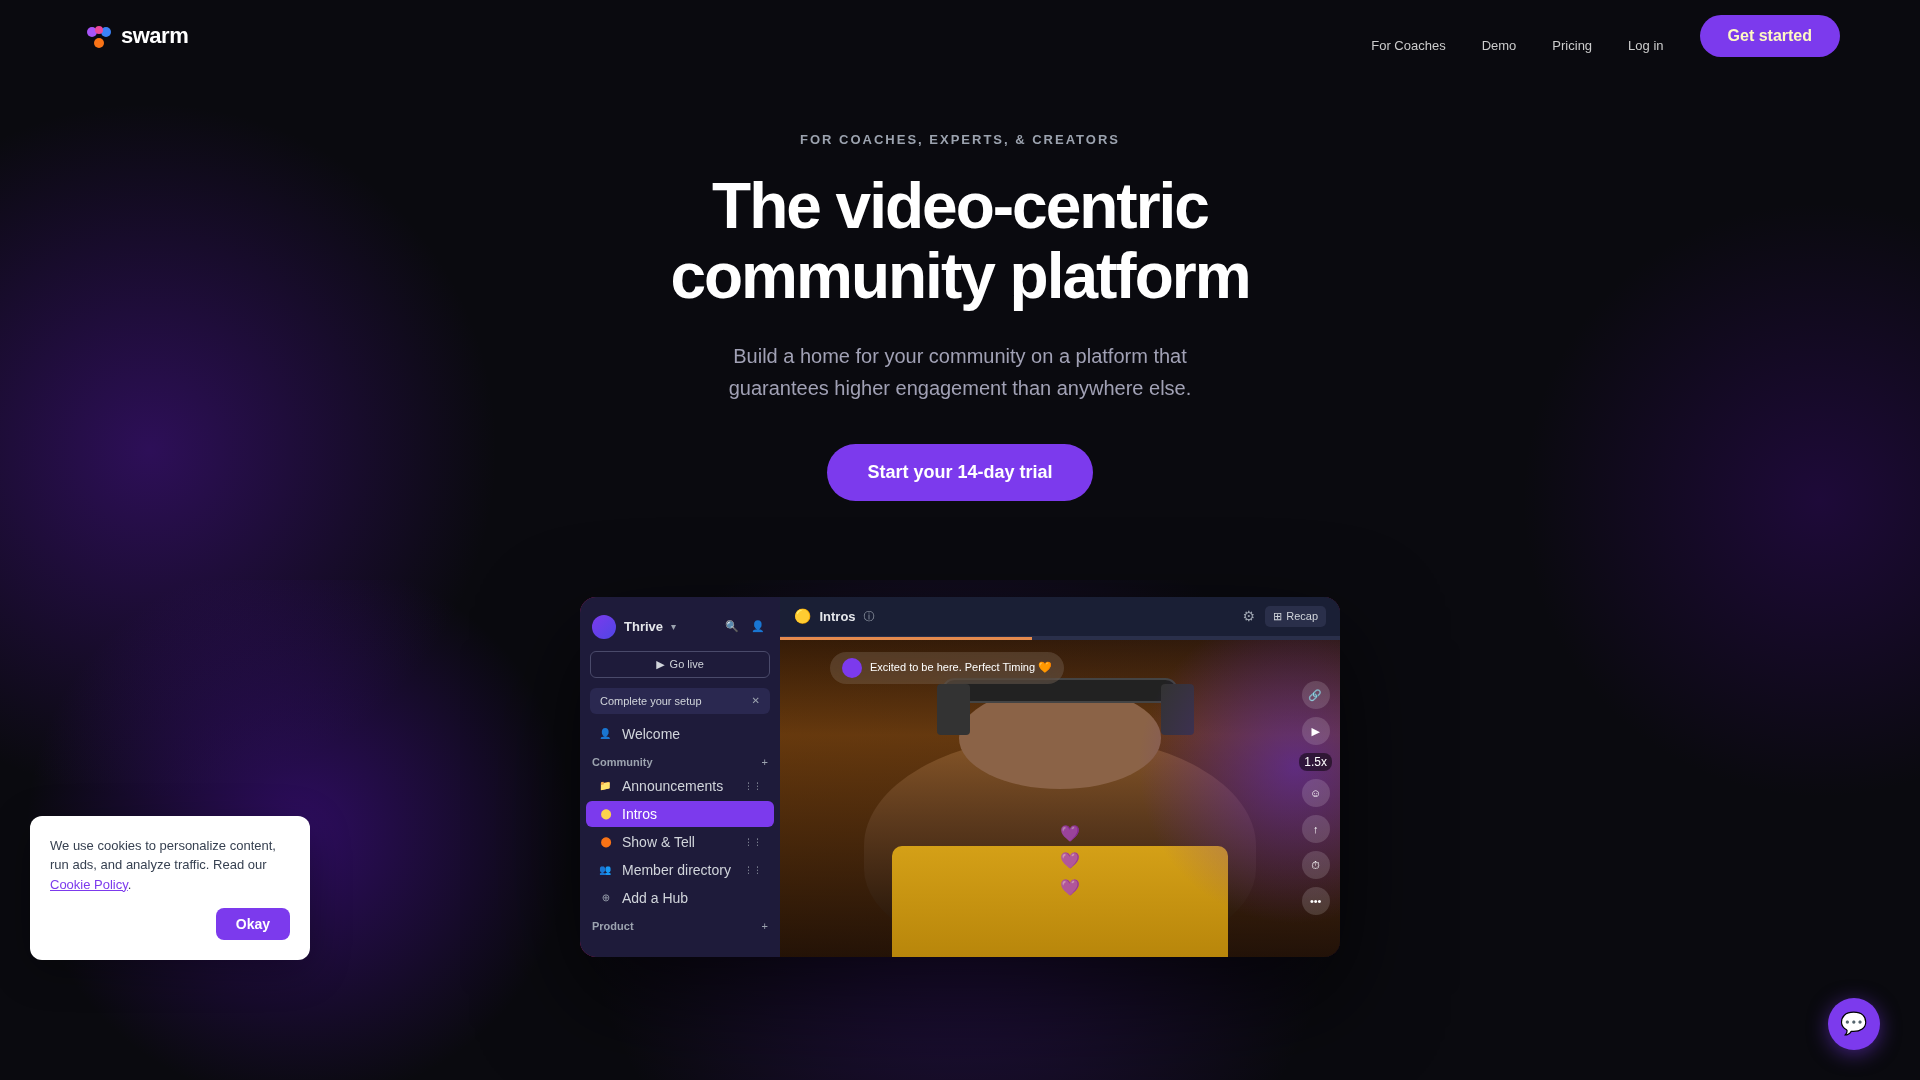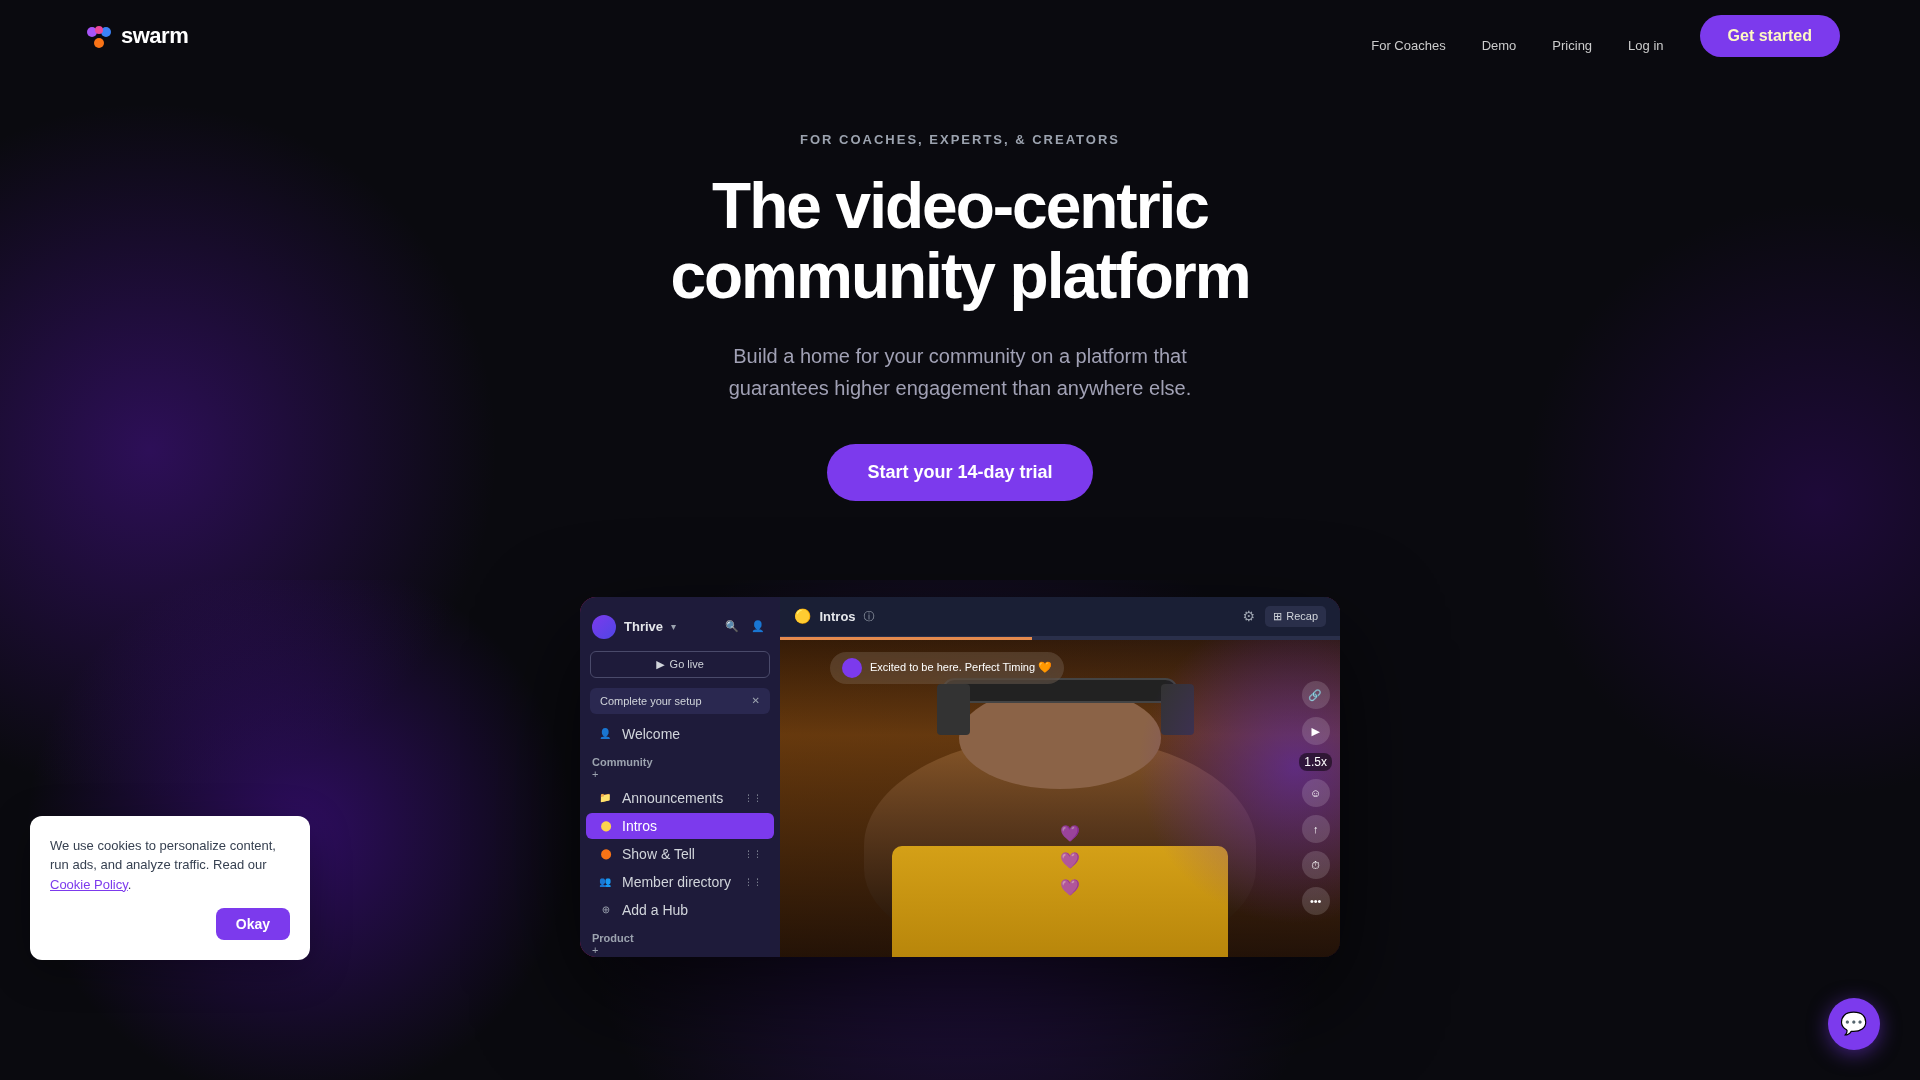--- a/index.html
+++ b/index.html
@@ -280,23 +280,22 @@
       font-size: 14px;
       color: #d1d5db;
       flex: 1;
     }
 
     .sidebar-item-row.active .sidebar-item-label { color: #fff; }
 
     .sidebar-section-header {
       padding: 8px 12px 4px;
       display: flex;
-      align-items: flex-start;
+      align-items: flex-end;
       justify-content: space-between;
-      flex-direction: column;
     }
 
     .sidebar-section-title {
       font-size: 11px;
       color: #9ca3af;
       font-weight: 600;
     }
 
     .sidebar-section-icon {
       color: #9ca3af;

